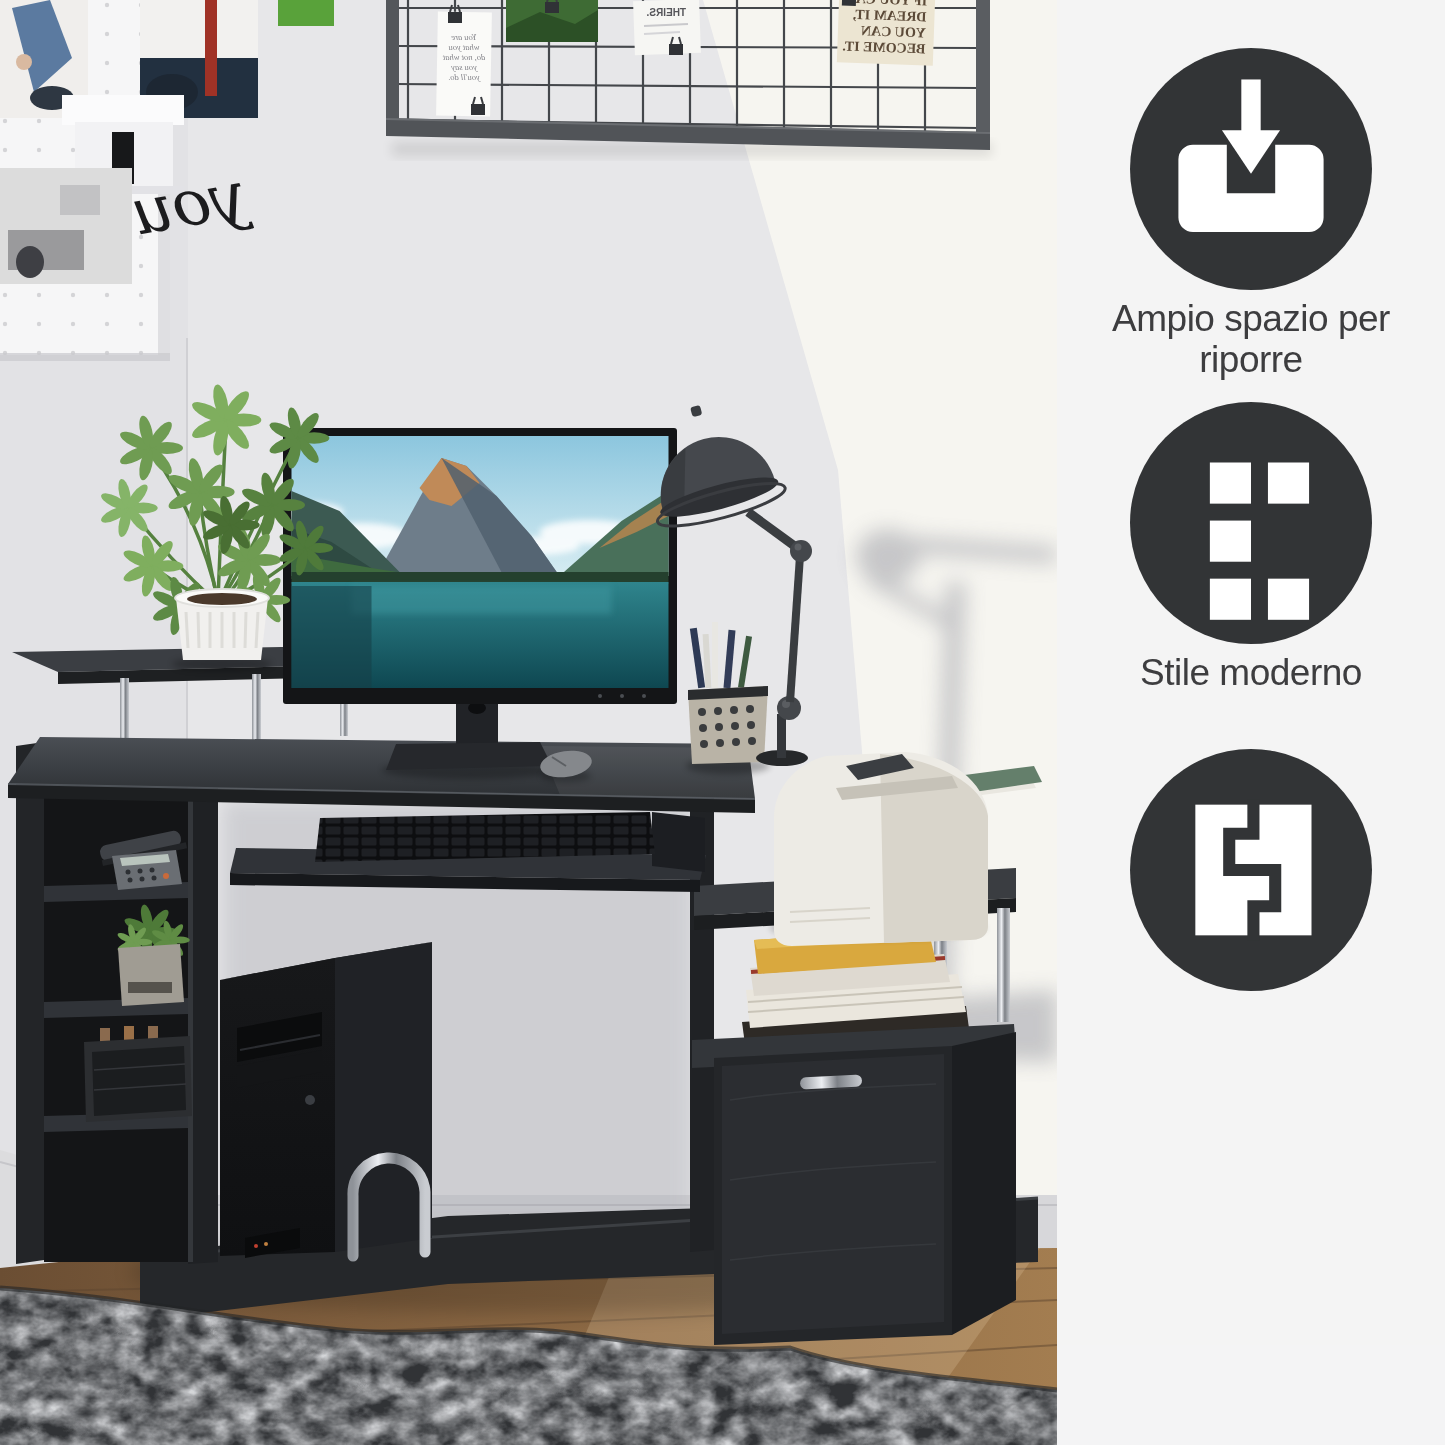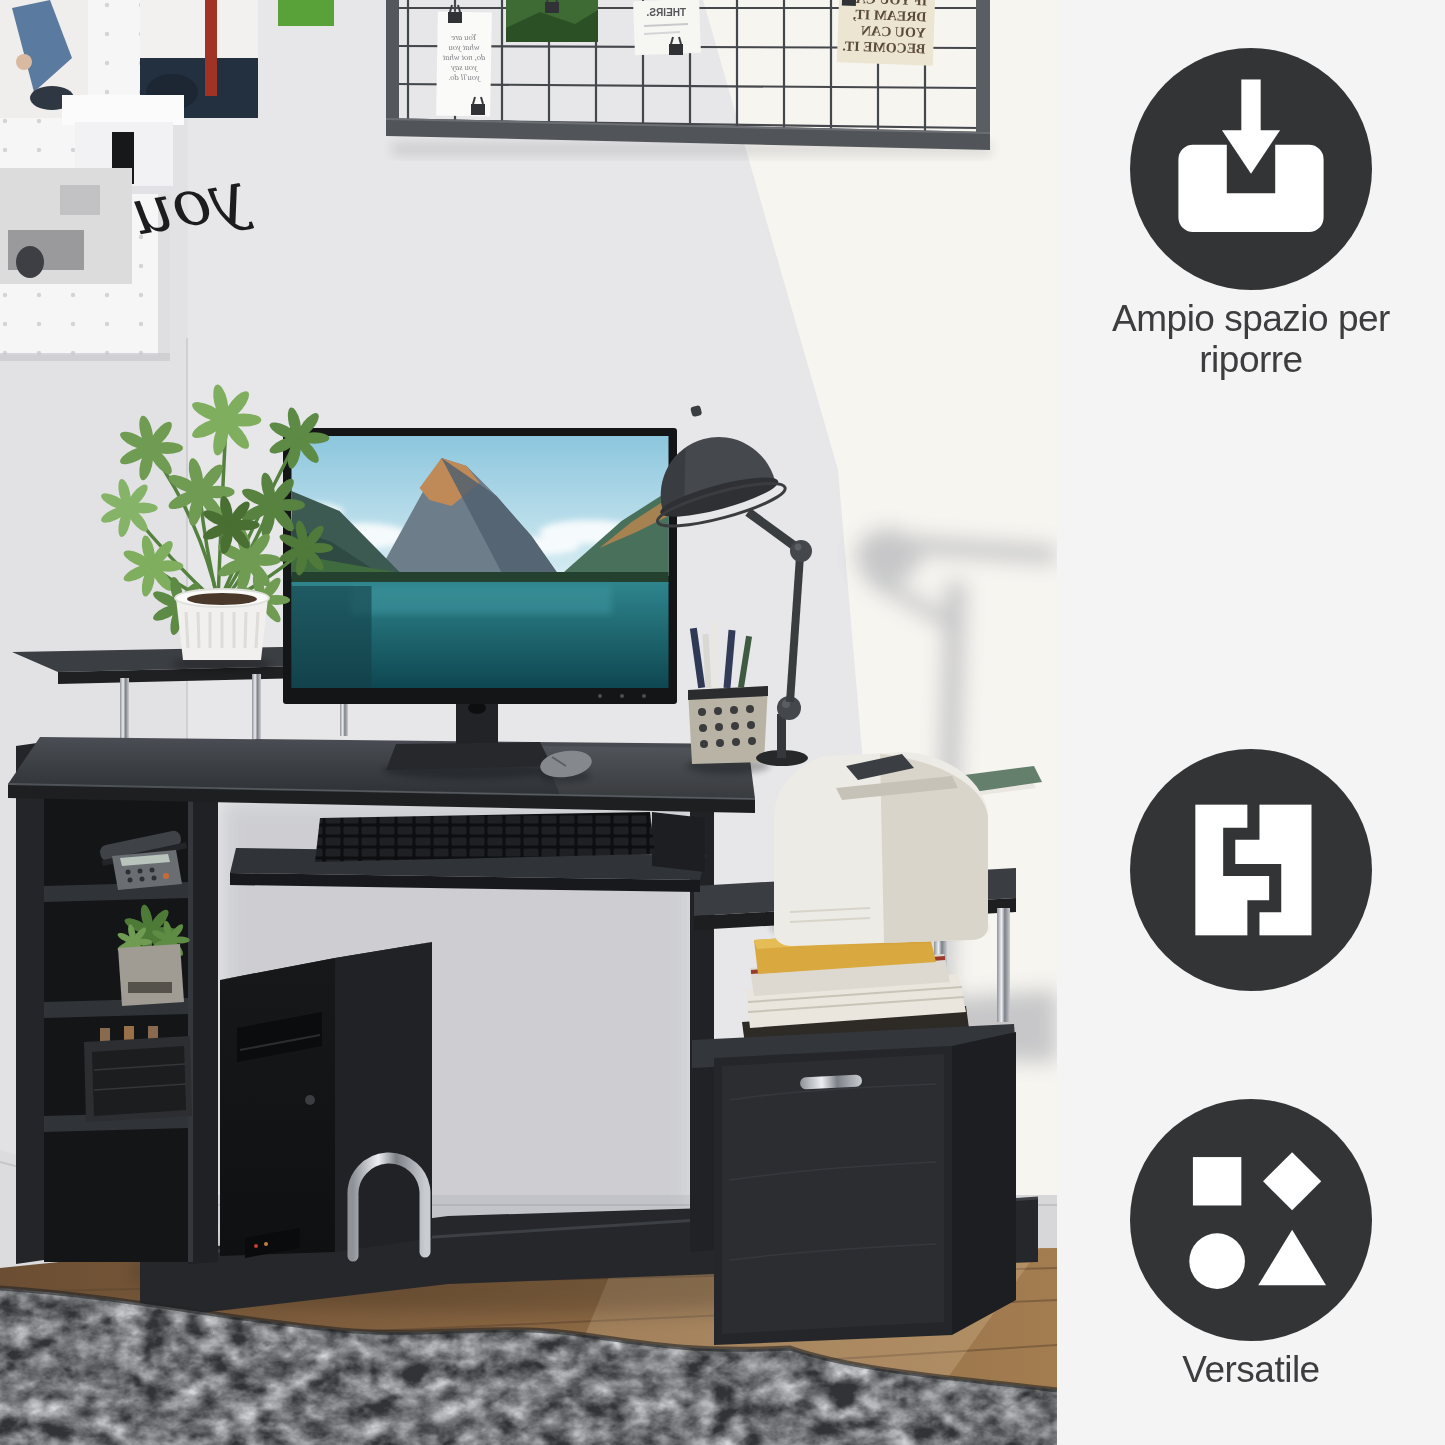--- a/index.html
+++ b/index.html
@@ -512,38 +512,39 @@
     <div class="feature-circle">
       <svg viewBox="0 0 100 100">
         <path d="M26,40 h14 v20 h20 v-20 h14 a6,6 0 0 1 6,6 v24 a6,6 0 0 1 -6,6 H26 a6,6 0 0 1 -6,-6 v-24 a6,6 0 0 1 6,-6 z" fill="#fff"></path>
         <rect x="46" y="13" width="8" height="23" fill="#fff"></rect>
         <polygon points="38,34 62,34 50,52" fill="#fff"></polygon>
       </svg>
     </div>
     <div class="feature-label">Ampio spazio per riporre</div>
   </div>
 
+  <div class="feature f2">
+    <div class="feature-circle">
+      <svg viewBox="0 0 100 100">
+        <g fill="#fff">
+          <rect x="33" y="25" width="17" height="17"></rect>
+          <rect x="57" y="25" width="17" height="17"></rect>
+          <rect x="33" y="49" width="17" height="17"></rect>
+          <rect x="33" y="73" width="17" height="17"></rect>
+          <rect x="57" y="73" width="17" height="17"></rect>
+        </g>
+      </svg>
+    </div>
+    <div class="feature-label">Stile moderno</div>
+  </div>
 
   <div class="feature f3">
     <div class="feature-circle">
       <svg viewBox="0 0 100 100">
         <rect x="27" y="23" width="48" height="54" fill="#fff"></rect>
         <path d="M51,21 L51,35 L41,35 L41,50 L60,50 L60,65 L51,65 L51,79" fill="none" stroke="#323436" stroke-width="5"></path>
       </svg>
     </div>
   </div>
 
-  <div class="feature f4">
-    <div class="feature-circle">
-      <svg viewBox="0 0 100 100">
-        <g fill="#fff">
-          <rect x="26" y="24" width="20" height="20"></rect>
-          <rect x="58.5" y="25.5" width="17" height="17" transform="rotate(45 67 34)"></rect>
-          <circle cx="36" cy="67" r="11.5"></circle>
-          <polygon points="67,54 81,77 53,77"></polygon>
-        </g>
-      </svg>
-    </div>
-    <div class="feature-label">Versatile</div>
-  </div>
 
 </div>
 </div>
 
 </body></html>

